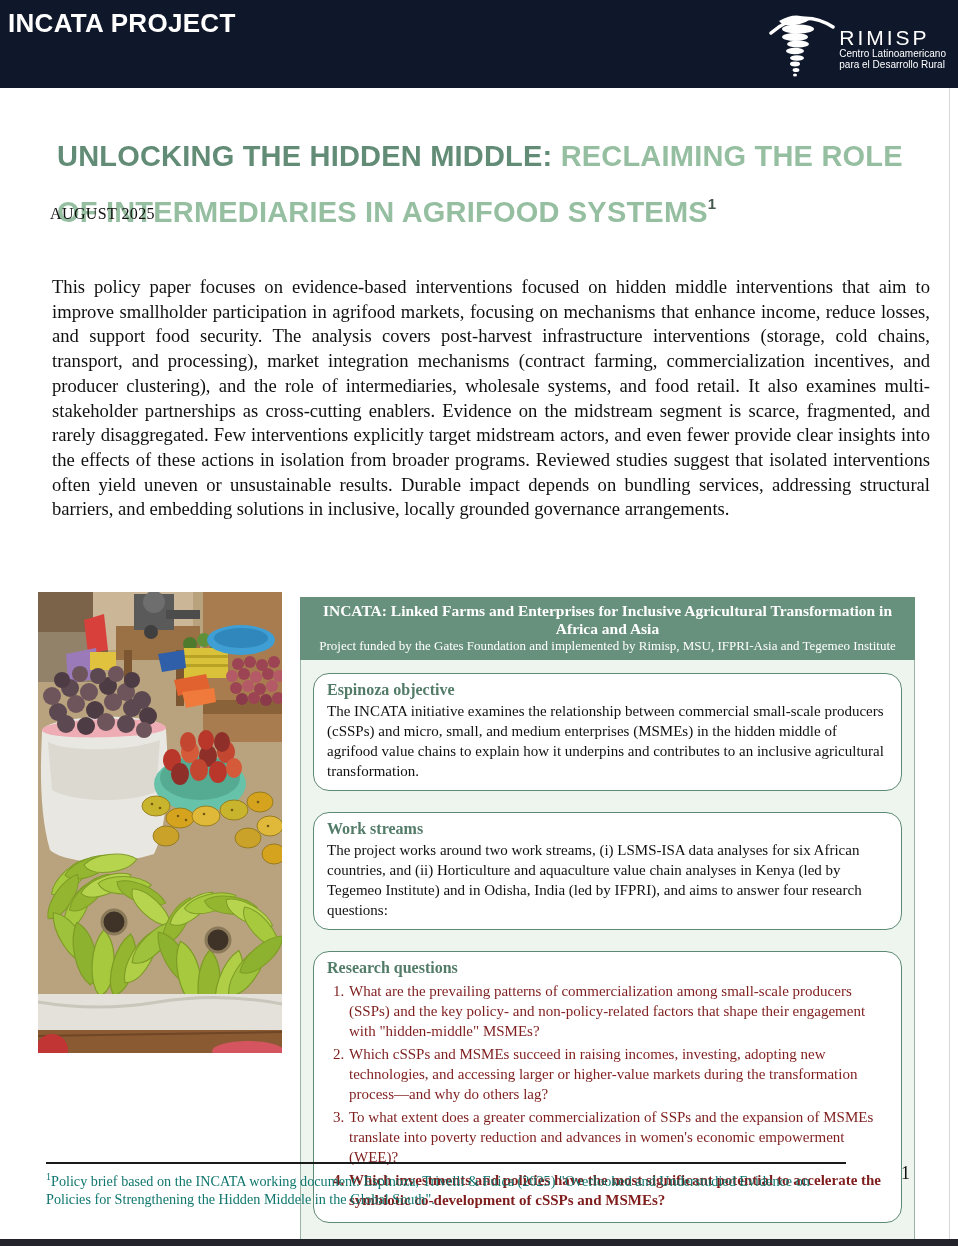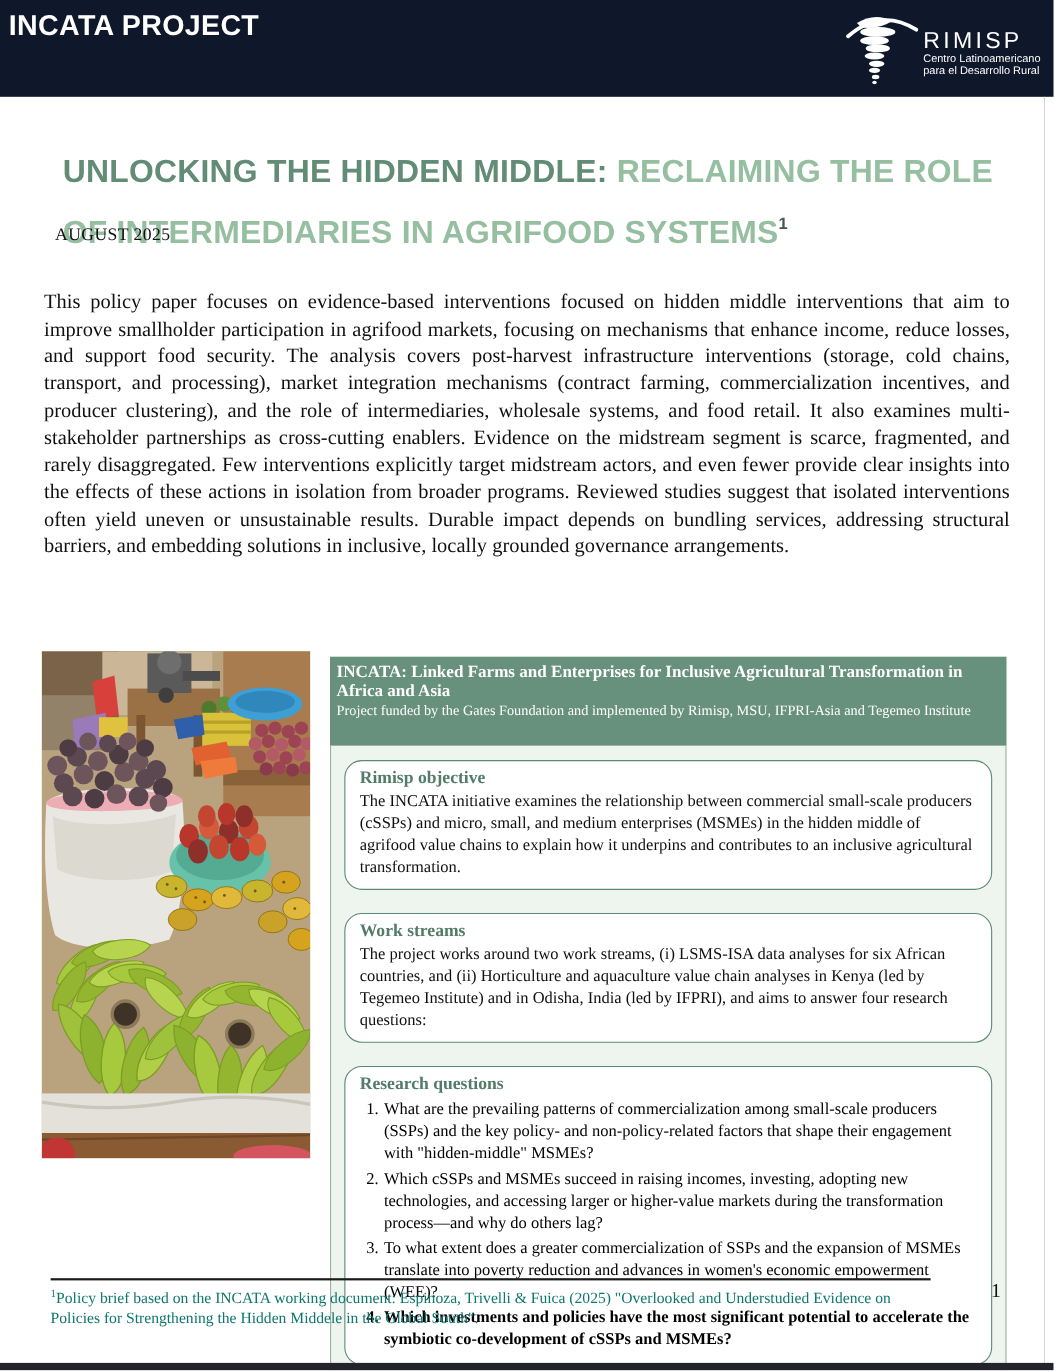--- a/index.html
+++ b/index.html
@@ -35,47 +35,47 @@
   }
   .title-part1 { color:#628c76; }
   .title-part2 { color:#95bfa0; }
   .title-sup { color:#44584e; font-size:15px; vertical-align:13px; }
   .doc-date {
     position:absolute; left:50px; top:205px; font-size:16px; color:#111;
     letter-spacing:0.4px;
   }
   
   .abstract {
-    position:absolute; left:40px; top:263px; width:878px; margin:0;
+    position:absolute; left:40px; top:263px; width:878px; margin:12px;
     font-size:18.6px; line-height:24.7px; color:#101010; text-align:justify;
   }
   
   .photo-frame {
     position:absolute; left:38px; top:592px; width:244px; height:461px;
     overflow:hidden; background:#b9a27e;
   }
   .incata-panel { position:absolute; left:300px; top:597px; width:615px; }
   .panel-bar {
-    background:#68917d; color:#ffffff; padding:5px 6px 24px;
+    background:#68917d; color:#ffffff; text-align:center; padding:5px 6px 6px;
   }
   .panel-bar-title { font-weight:bold; font-size:15.5px; line-height:18px; }
   .panel-bar-subtitle { font-size:13px; line-height:16px; }
   .panel-body {
     background:#eef4ee; border:1px solid #9ab3a4; border-top:none;
     padding:13px 12px 18px; display:flex; flex-direction:column; gap:21px;
   }
   .info-box {
     background:#ffffff; border:1.5px solid #5d8a74; border-radius:16px;
     padding:5px 13px 9px;
   }
   .info-box-heading {
     color:#527b68; font-weight:bold; font-size:16px; line-height:21px;
   }
   .info-box-text { font-size:15px; line-height:20px; color:#101010; margin-top:1px; }
-  .rq-list { margin:3px 0 0; padding-left:21px; font-size:15px; line-height:20px; color:#000000; }
+  .rq-list { margin:3px 0 0; padding-left:21px; font-size:15px; line-height:20px; color:#7f1d1d; }
   .rq-list li { margin-bottom:3px; padding-left:1px; }
   .rq-bold { font-weight:bold; }
   
   .footnote-rule { position:absolute; left:46px; top:1162px; width:800px; height:2px; background:#1a1a1a; }
   .footnote {
     position:absolute; left:46px; top:1168px; width:812px; margin:0;
     font-size:14.2px; line-height:18px; color:#0f766e;
   }
   .footnote sup { font-size:10px; }
   .page-number { position:absolute; left:901px; top:1163px; font-size:18px; color:#101010; }
@@ -291,21 +291,21 @@
   </div>
 
   <section class="incata-panel">
     <div class="panel-bar">
       <div class="panel-bar-title">INCATA: Linked Farms and Enterprises for Inclusive Agricultural Transformation in Africa and Asia</div>
       <div class="panel-bar-subtitle">Project funded by the Gates Foundation and implemented by Rimisp, MSU, IFPRI-Asia and Tegemeo Institute</div>
     </div>
     <div class="panel-body">
 
       <div class="info-box">
-        <div class="info-box-heading">Rimisp objective</div>
+        <div class="info-box-heading">Espinoza objective</div>
         <div class="info-box-text">The INCATA initiative examines the relationship between commercial small-scale producers (cSSPs) and micro, small, and medium enterprises (MSMEs) in the hidden middle of agrifood value chains to explain how it underpins and contributes to an inclusive agricultural transformation.</div>
       </div>
 
       <div class="info-box">
         <div class="info-box-heading">Work streams</div>
         <div class="info-box-text">The project works around two work streams, (i) LSMS-ISA data analyses for six African countries, and (ii) Horticulture and aquaculture value chain analyses in Kenya (led by Tegemeo Institute) and in Odisha, India (led by IFPRI), and aims to answer four research questions:</div>
       </div>
 
       <div class="info-box">
         <div class="info-box-heading">Research questions</div>

